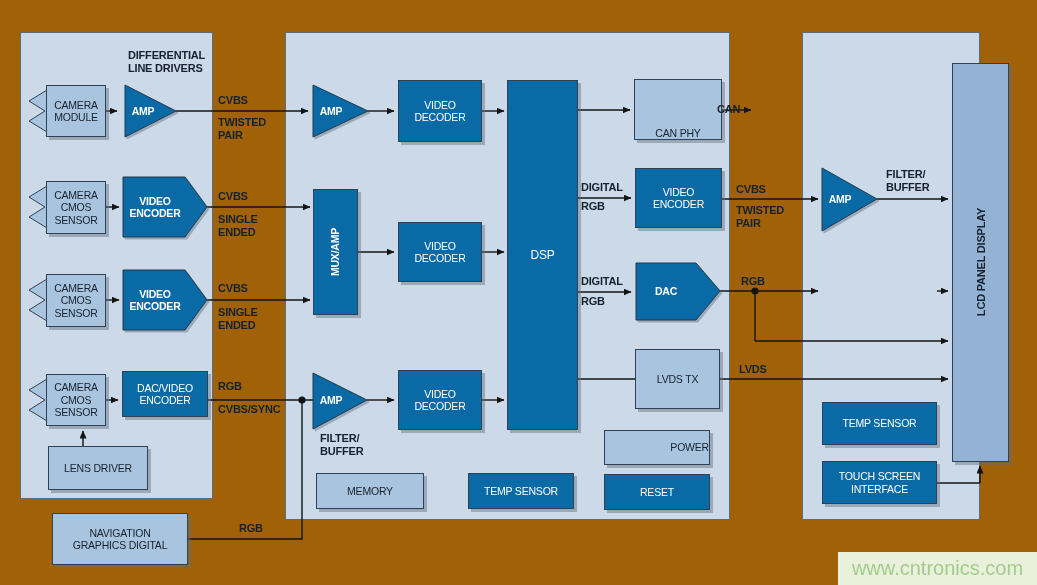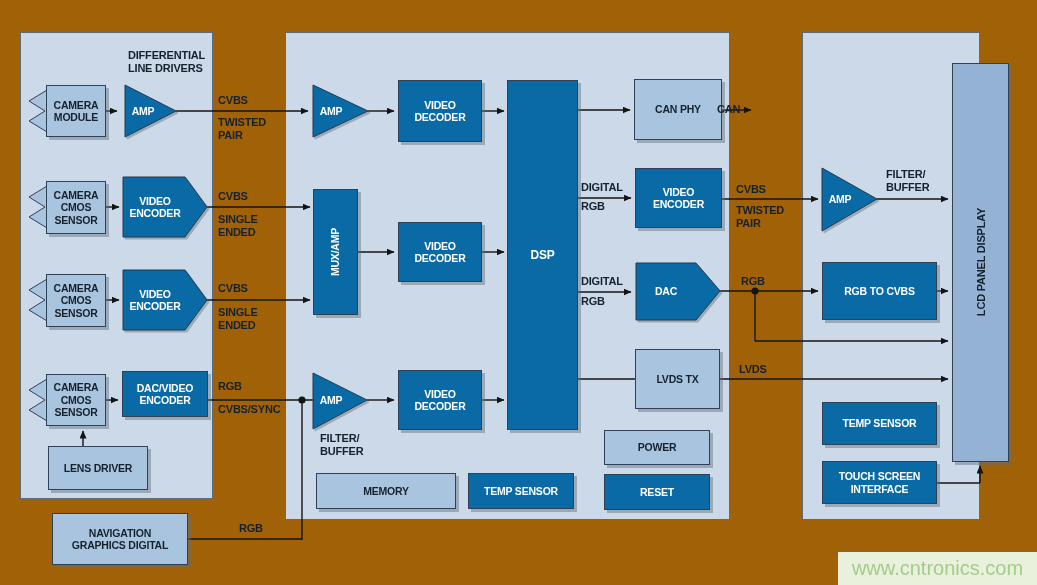--- a/index.html
+++ b/index.html
@@ -6,21 +6,21 @@
   #canvas{position:relative;width:1037px;height:585px;background:#a16207;overflow:hidden;
           font-family:"Liberation Sans",sans-serif;}
   .panel{position:absolute;background:#ccd9e8;border:1px solid #5d6c7c;box-sizing:border-box;}
   svg.layer{position:absolute;left:0;top:0;z-index:2;}
   .box{position:absolute;z-index:3;box-sizing:border-box;border:1px solid #2e4156;
        box-shadow:3px 3px 0 rgba(96,110,124,.45);
        display:flex;align-items:center;justify-content:center;text-align:center;}
   .light{background:#a9c4de;color:#16212e;}
   .dark{background:#0a6aa6;color:#ffffff;}
   .lcdbox{background:#93b2d4;color:#16212e;}
-  .lbl{font-weight:bold;font-size:10.5px;line-height:12.5px;white-space:pre-line;letter-spacing:-0.2px;}
+  .lbl{font-weight:normal;font-size:10.5px;line-height:12.5px;white-space:pre-line;letter-spacing:-0.2px;}
   .wl{position:absolute;z-index:4;font-weight:bold;font-size:11px;line-height:13px;color:#16212e;
       white-space:pre-line;letter-spacing:-0.2px;}
   .shape-label{position:absolute;z-index:4;color:#fff;font-weight:bold;font-size:10.5px;
       line-height:12px;text-align:center;letter-spacing:-0.2px;white-space:pre-line;}
   .vlabel{position:absolute;z-index:4;transform:translate(-50%,-50%) rotate(-90deg);
       white-space:nowrap;font-weight:bold;letter-spacing:-0.2px;}
   .wire{stroke:#141414;stroke-width:1.4;fill:none;}
   .campoly{fill:#a9c4de;stroke:#2e4156;stroke-width:1;}
   .tri,.pent{fill:#0a6aa6;stroke:#24394e;stroke-width:1;filter:drop-shadow(2px 2px 0 rgba(96,110,124,.45));}
   .dot{fill:#141414;}
@@ -167,38 +167,38 @@
   <div class="shape-label" style="left:315px;top:394px;width:32px;">AMP</div>
   <div class="wl" style="left:320px;top:432px;">FILTER/
 BUFFER</div>
   <div class="box dark" style="left:398px;top:370px;width:84px;height:60px;">
     <span class="lbl">VIDEO
 DECODER</span>
   </div>
   <div class="box dark" style="left:507px;top:80px;width:71px;height:350px;">
     <span class="lbl" style="font-size:12px;">DSP</span>
   </div>
-  <div class="box light" style="left:634px;top:79px;width:88px;height:61px;">
+  <div class="box light" style="left:634px;top:79px;width:88px;height:61px;align-items:flex-end;">
     <span class="lbl">CAN PHY</span>
   </div>
   <div class="box dark" style="left:635px;top:168px;width:87px;height:60px;">
     <span class="lbl">VIDEO
 ENCODER</span>
   </div>
   <div class="shape-label" style="left:636px;top:285px;width:60px;">DAC</div>
   <div class="box light" style="left:635px;top:349px;width:85px;height:60px;">
     <span class="lbl">LVDS TX</span>
   </div>
-  <div class="box light" style="left:604px;top:430px;width:106px;height:35px;">
+  <div class="box light" style="left:604px;top:430px;width:106px;height:35px;justify-content:flex-end;">
     <span class="lbl">POWER</span>
   </div>
   <div class="box dark" style="left:604px;top:474px;width:106px;height:36px;">
     <span class="lbl">RESET</span>
   </div>
-  <div class="box light" style="left:316px;top:473px;width:140px;height:36px;">
+  <div class="box light" style="left:316px;top:473px;width:108px;height:36px;">
     <span class="lbl">MEMORY</span>
   </div>
   <div class="box dark" style="left:468px;top:473px;width:106px;height:36px;">
     <span class="lbl">TEMP SENSOR</span>
   </div>
 
   <div class="wl" style="left:717px;top:103px;">CAN</div>
   <div class="wl" style="left:581px;top:181px;">DIGITAL</div>
   <div class="wl" style="left:581px;top:200px;">RGB</div>
   <div class="wl" style="left:736px;top:183px;">CVBS</div>
@@ -207,23 +207,20 @@
   <div class="wl" style="left:581px;top:275px;">DIGITAL</div>
   <div class="wl" style="left:581px;top:295px;">RGB</div>
   <div class="wl" style="left:741px;top:275px;">RGB</div>
   <div class="wl" style="left:739px;top:363px;">LVDS</div>
 
   <div class="shape-label" style="left:824px;top:193px;width:32px;">AMP</div>
   <div class="wl" style="left:886px;top:168px;">FILTER/
 BUFFER</div>
   <div class="box lcdbox" style="left:952px;top:63px;width:57px;height:399px;"></div>
   <div class="vlabel" style="left:981px;top:262px;color:#16212e;font-size:11px;">LCD PANEL DISPLAY</div>
-  <div class="box dark" style="left:822px;top:262px;width:115px;height:58px;">
-    <span class="lbl">RGB TO CVBS</span>
-  </div>
   <div class="box dark" style="left:822px;top:402px;width:115px;height:43px;">
     <span class="lbl">TEMP SENSOR</span>
   </div>
   <div class="box dark" style="left:822px;top:461px;width:115px;height:43px;">
     <span class="lbl">TOUCH SCREEN
 INTERFACE</span>
   </div>
 
   <div id="watermark" style="left:838px;top:552px;width:199px;height:33px;">
     <span>www.cntronics.com</span>

